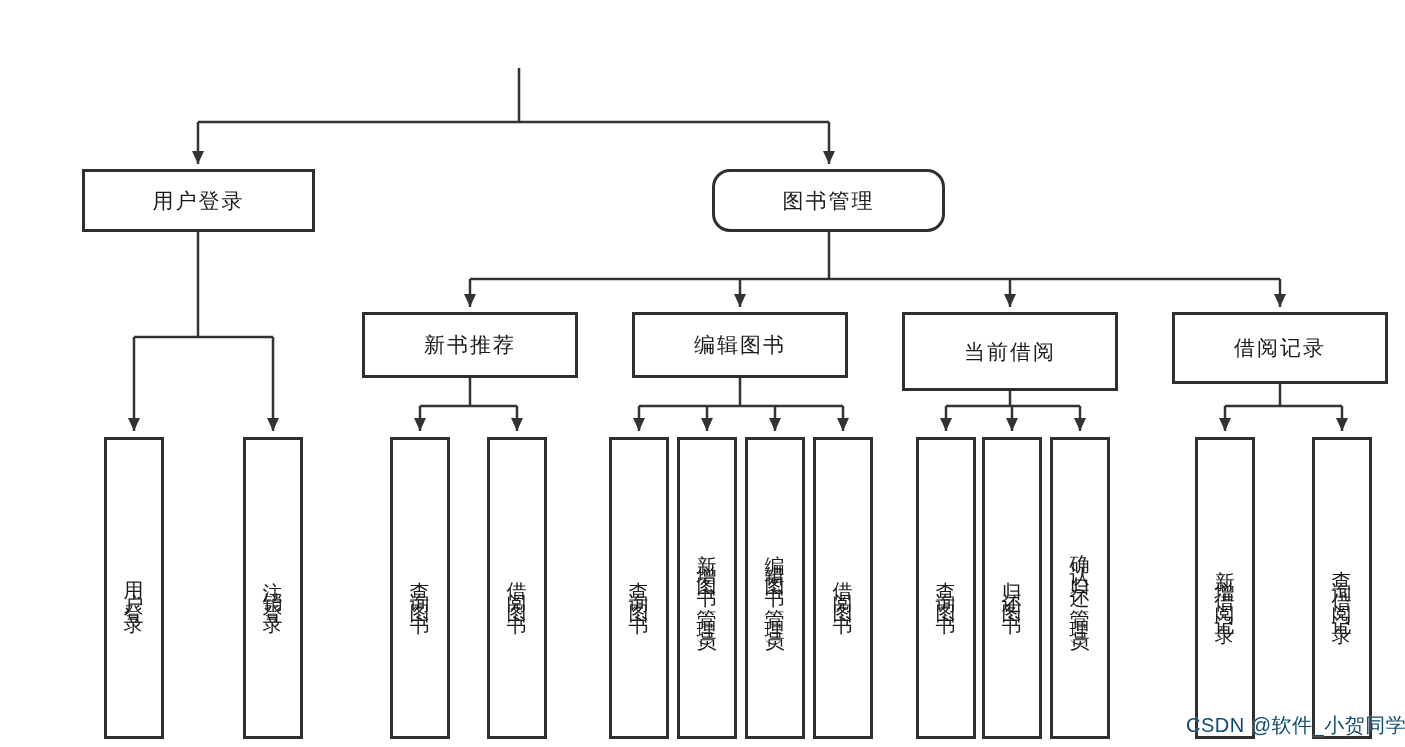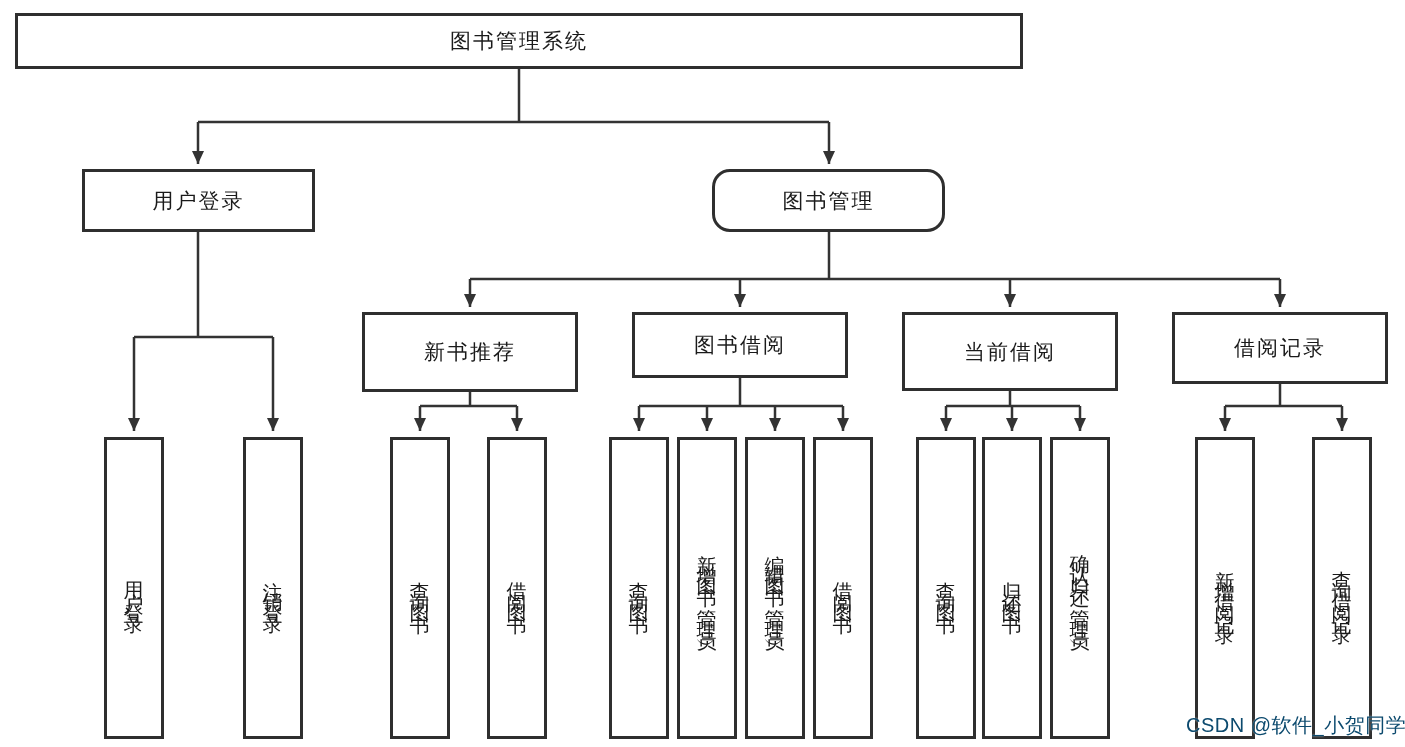--- a/index.html
+++ b/index.html
@@ -98,27 +98,26 @@
       <path d="M775,406 V431" marker-end="url(#arrow)"></path>
       <path d="M843,406 V431" marker-end="url(#arrow)"></path>
       <path d="M946,406 V431" marker-end="url(#arrow)"></path>
       <path d="M1012,406 V431" marker-end="url(#arrow)"></path>
       <path d="M1080,406 V431" marker-end="url(#arrow)"></path>
       <path d="M1225,406 V431" marker-end="url(#arrow)"></path>
       <path d="M1342,406 V431" marker-end="url(#arrow)"></path>
     </g>
   </svg>
 
-  <div class="node hnode root-node">图书管理系统</div>
 
   <div class="node hnode" style="left:82px; top:169px; width:233px; height:63px;">用户登录</div>
   <div class="node hnode" style="left:712px; top:169px; width:233px; height:63px;border-radius:18px;">图书管理</div>
 
-  <div class="node hnode" style="left:362px; top:312px; width:216px; height:80px;">新书推荐</div>
-  <div class="node hnode" style="left:632px; top:312px; width:216px; height:66px;">图书借阅</div>
+  <div class="node hnode" style="left:362px; top:312px; width:216px; height:66px;">新书推荐</div>
+  <div class="node hnode" style="left:632px; top:312px; width:216px; height:66px;">编辑图书</div>
   <div class="node hnode" style="left:902px; top:312px; width:216px; height:79px;">当前借阅</div>
   <div class="node hnode" style="left:1172px; top:312px; width:216px; height:72px;">借阅记录</div>
 
   <div class="node vnode" style="left:104px;">用户登录</div>
   <div class="node vnode" style="left:243px;">注销登录</div>
 
   <div class="node vnode" style="left:390px;">查询图书</div>
   <div class="node vnode" style="left:487px;">借阅图书</div>
 
   <div class="node vnode" style="left:609px;">查询图书</div>

